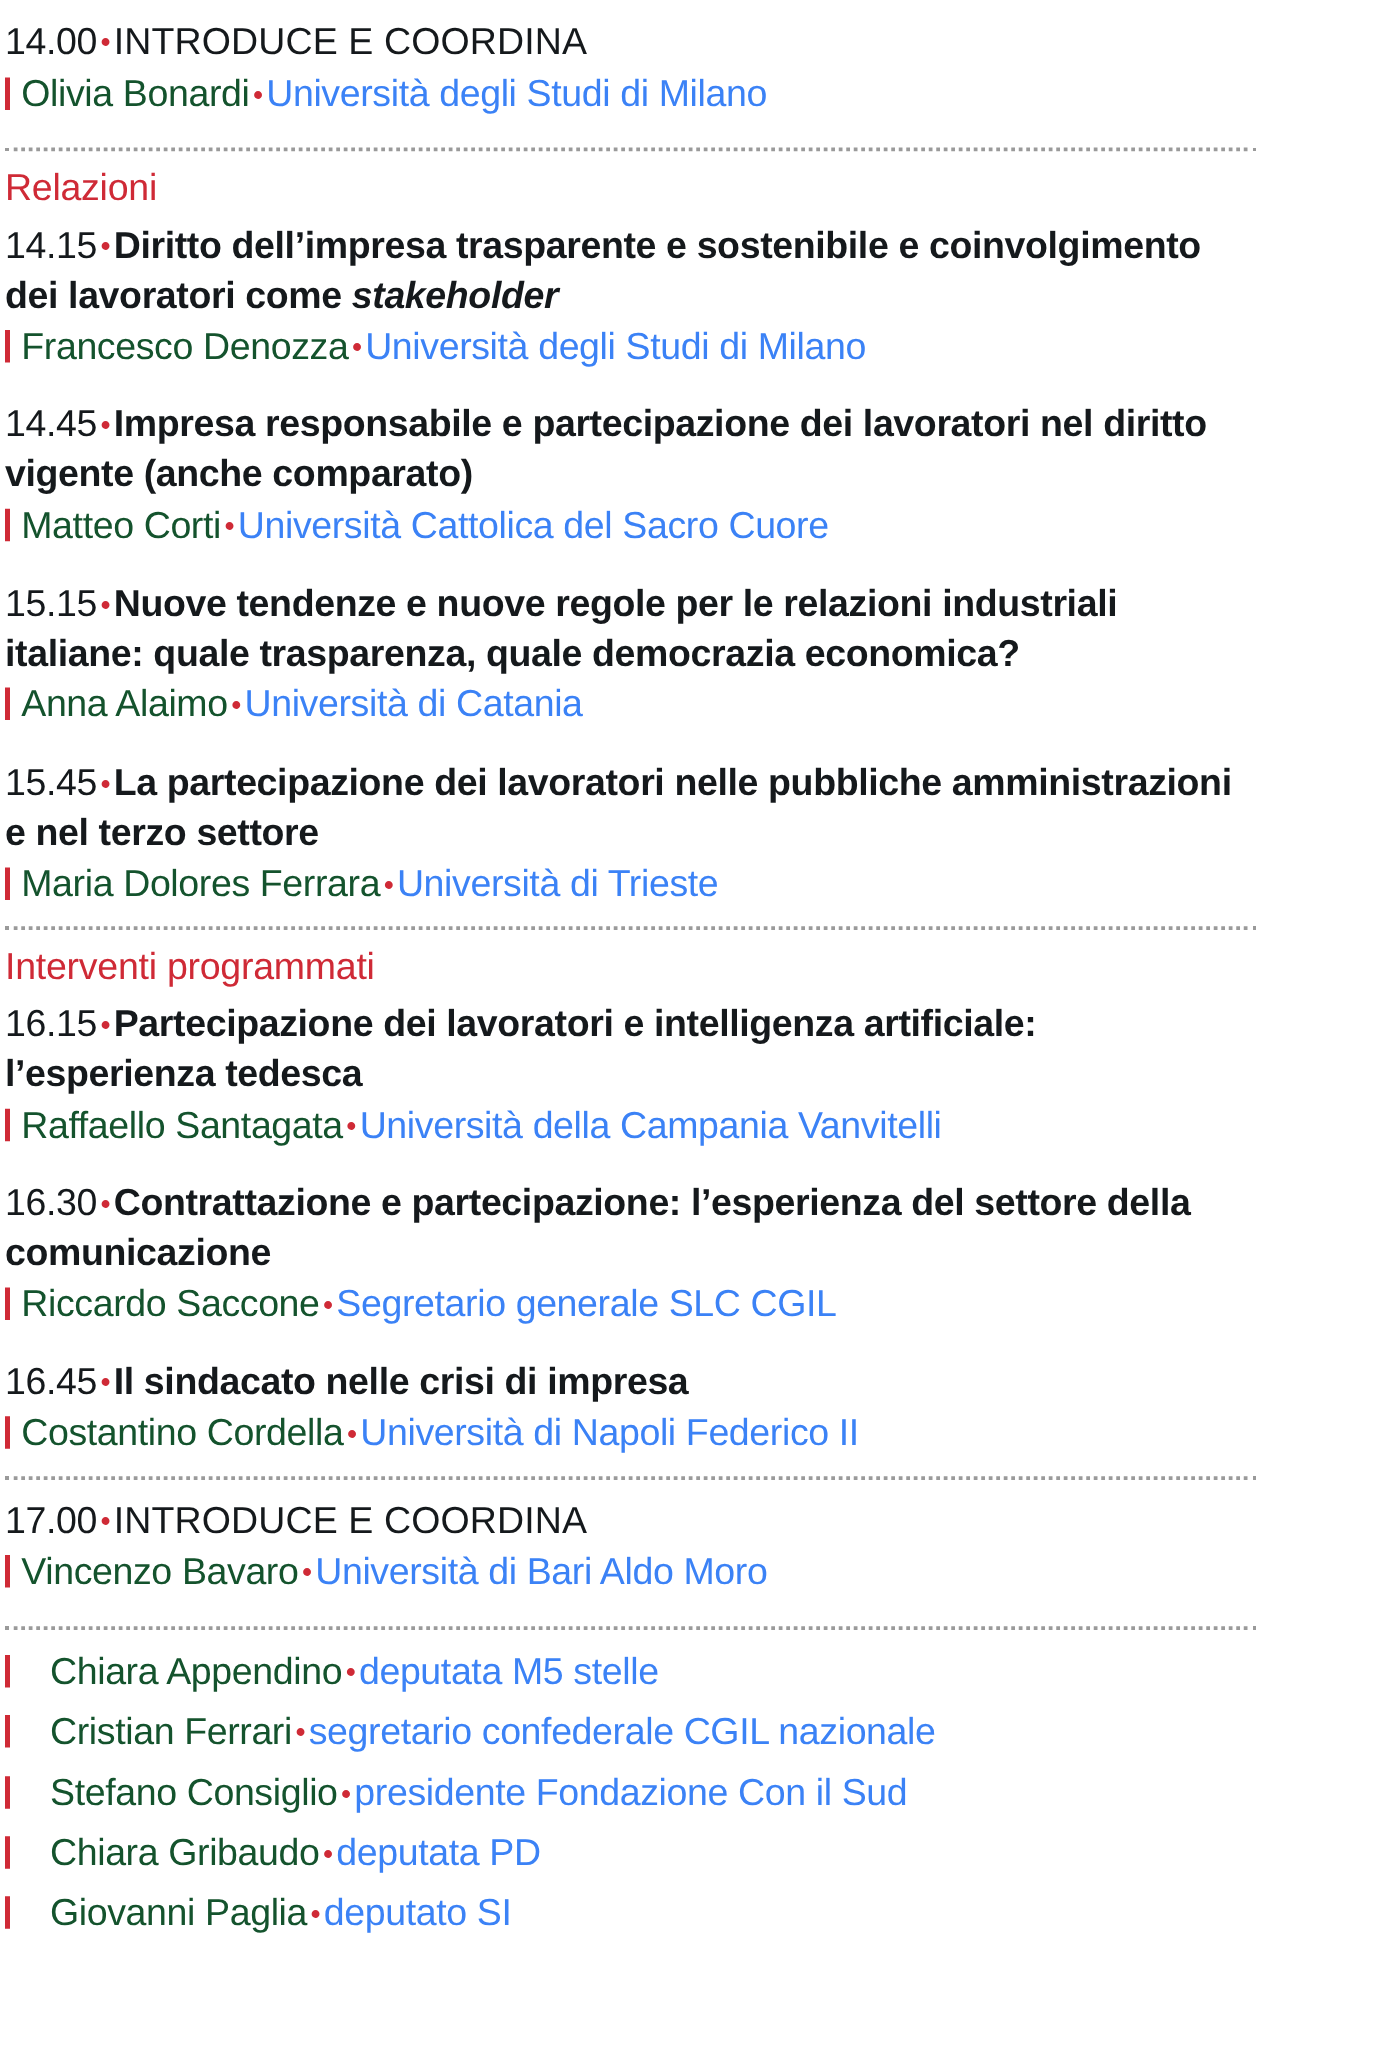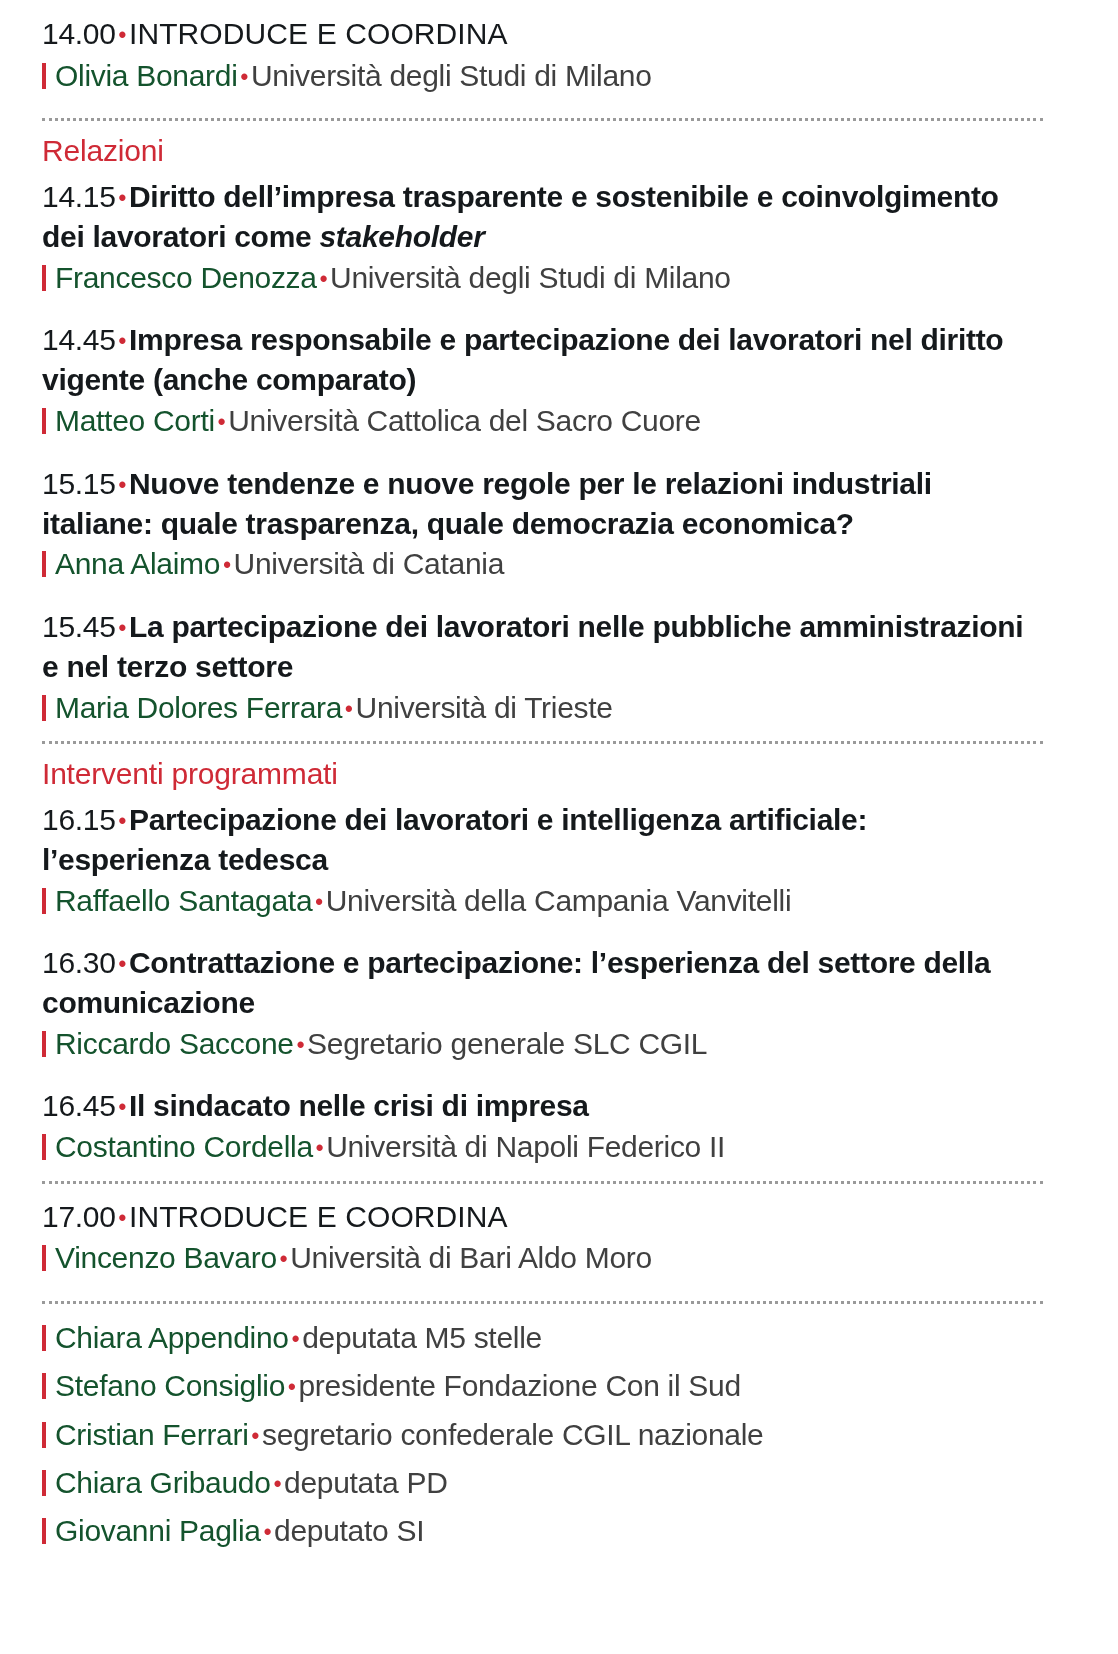--- a/index.html
+++ b/index.html
@@ -11,21 +11,20 @@
     width: 1118px;
     min-height: 1654px;
     font-family: "Liberation Sans", sans-serif;
     color: #1a1a1a;
     -webkit-font-smoothing: antialiased;
   }
   .page {
     width: 1035px;
     box-sizing: border-box;
     padding: 14px 30px 10px 4px;
-    margin-left: 38px;
   }
   .divider {
     border: 0;
     border-top: 3px dotted #9a9a9a;
     margin: 13px 0 13px 0;
     height: 0;
     background: none;
   }
   .section-heading {
     color: #cf2a36;
@@ -86,24 +85,25 @@
     position: relative;
     top: 3px;
   }
   .pname {
     font-weight: normal;
     color: #14532d;
     white-space: nowrap;
   }
   .paffil {
     font-weight: normal;
-    color: #404040;
+    color: #3b82f6;
   }
   .people-block .person-line {
     margin-bottom: 7px;
+    gap: 23px;
   }
   .people-block .person-line:last-child {
     margin-bottom: 0;
   }
   .intro-block .person-line {
     margin-top: 1px;
   }
 </style>
 </head>
 <body>
@@ -216,28 +216,28 @@
 
   <hr class="divider">
 
   <div class="people-block">
     <div class="person-line">
       <span class="bar"></span>
       <span><span class="pname">Chiara Appendino</span><span class="bullet">•</span><span class="paffil">deputata M5 stelle</span></span>
     </div>
     <div class="person-line">
       <span class="bar"></span>
+      <span><span class="pname">Cristian Ferrari</span><span class="bullet">•</span><span class="paffil">segretario confederale CGIL nazionale</span></span>
+    </div>
+    <div class="person-line">
+      <span class="bar"></span>
       <span><span class="pname">Stefano Consiglio</span><span class="bullet">•</span><span class="paffil">presidente Fondazione Con il Sud</span></span>
     </div>
     <div class="person-line">
       <span class="bar"></span>
-      <span><span class="pname">Cristian Ferrari</span><span class="bullet">•</span><span class="paffil">segretario confederale CGIL nazionale</span></span>
-    </div>
-    <div class="person-line">
-      <span class="bar"></span>
       <span><span class="pname">Chiara Gribaudo</span><span class="bullet">•</span><span class="paffil">deputata PD</span></span>
     </div>
     <div class="person-line">
       <span class="bar"></span>
       <span><span class="pname">Giovanni Paglia</span><span class="bullet">•</span><span class="paffil">deputato SI</span></span>
     </div>
   </div>
 
 </div>
 

